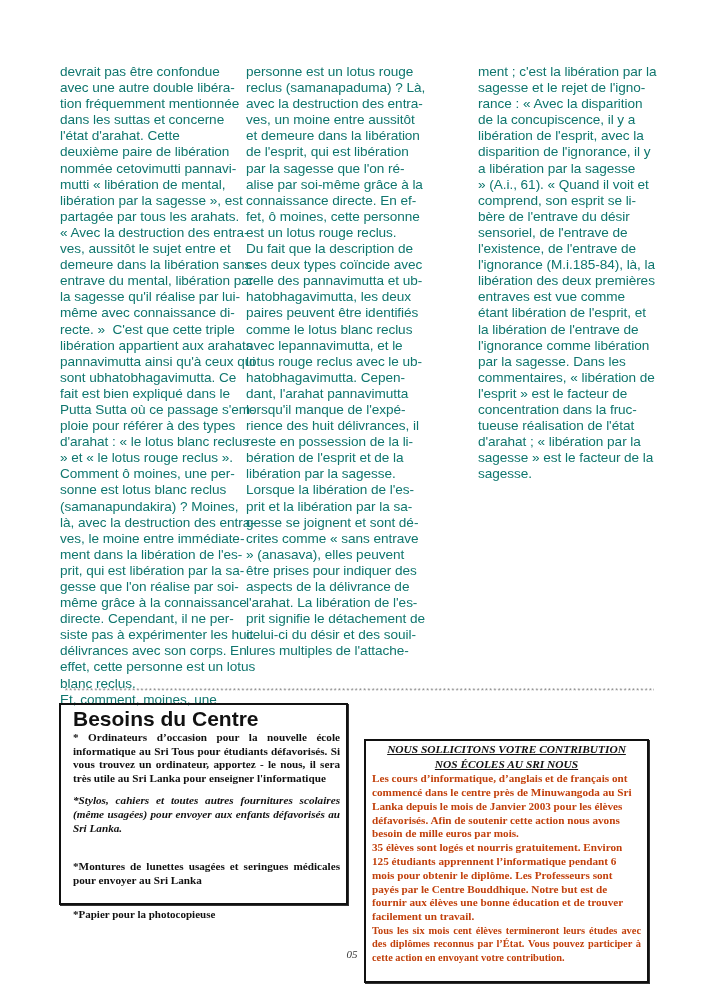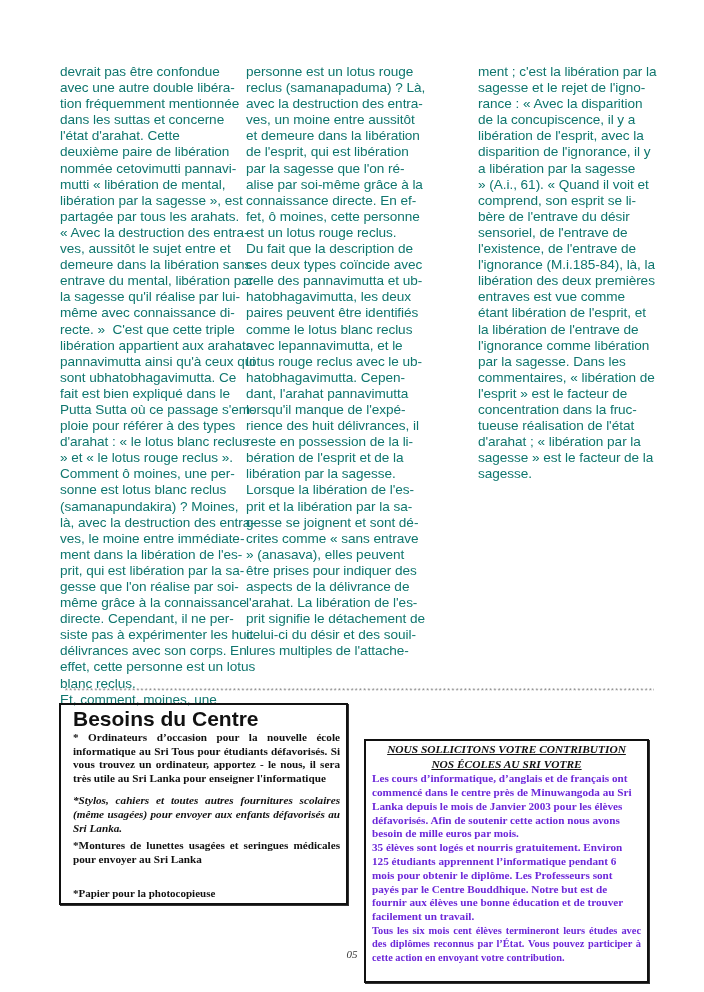--- a/index.html
+++ b/index.html
@@ -35,21 +35,21 @@
     font-family:"Liberation Serif", serif; font-weight:bold; font-size:11.2px;
     line-height:13.6px; color:#111; text-align:justify;
   }
   .serif p { margin:0 0 6px 0; }
   .serif p.it { font-style:italic; }
   .r-head {
     font-family:"Liberation Serif", serif; font-style:italic; font-weight:bold;
     font-size:11.4px; line-height:13.6px; text-decoration:underline; text-align:center;
     color:#111; margin:0 0 1px 0;
   }
-  .r-body { font-family:"Liberation Serif", serif; font-weight:bold; color:#6d28d9; }
+  .r-body { font-family:"Liberation Serif", serif; font-weight:bold; color:#c2410c; }
   .r-body p { margin:0; }
   .r-body .big { font-size:11.2px; line-height:13.8px; }
   .r-body .small { font-size:10.4px; line-height:13.4px; }
   .page-num {
     position:absolute; left:0; width:704px; top:948px; text-align:center;
     font-family:"Liberation Serif", serif; font-size:11px; color:#333;font-style:italic;
   }
 </style>
 </head>
 <body>
@@ -157,30 +157,30 @@
 d'arahat ; « libération par la
 sagesse » est le facteur de la
 sagesse.</div>
 
 <div class="stars">****************************************************************************************************************************************************</div>
 
 <div id="box-left" class="box">
   <h2 class="box-title">Besoins du Centre</h2>
   <div class="serif">
     <p style="margin-bottom:9px">* Ordinateurs d’occasion pour la nouvelle école informatique au Sri Tous pour étudiants défavorisés. Si vous trouvez un ordinateur, apportez - le  nous, il sera  très utile  au Sri Lanka pour  enseigner l'informatique</p>
-    <p class="it" style="margin-bottom:4px">*Stylos, cahiers et toutes autres   fournitures scolaires (même usagées) pour envoyer aux enfants défavorisés au Sri Lanka.</p>
+    <p class="it" style="margin-bottom:25px">*Stylos, cahiers et toutes autres   fournitures scolaires (même usagées) pour envoyer aux enfants défavorisés au Sri Lanka.</p>
     <p style="margin-bottom:21px">*Montures de lunettes usagées et seringues médicales pour  envoyer au Sri Lanka</p>
     <p style="font-size:11px">*Papier pour la photocopieuse</p>
   </div>
 </div>
 
 <div id="box-right" class="box">
   <div>
     <div class="r-head">NOUS SOLLICITONS VOTRE CONTRIBUTION</div>
-    <div class="r-head">NOS ÉCOLES AU SRI VOTRE</div>
+    <div class="r-head">NOS ÉCOLES AU SRI NOUS</div>
   </div>
   <div class="r-body">
     <p class="big">Les cours d’informatique, d’anglais et de français ont commencé dans le centre près de Minuwangoda au Sri Lanka depuis le mois de Janvier 2003 pour les élèves défavorisés. Afin de soutenir cette action nous avons besoin de mille euros par mois.</p>
     <p class="big">35 élèves sont logés et nourris gratuitement. Environ 125 étudiants apprennent l’informatique pendant 6 mois pour obtenir le diplôme.    Les Professeurs sont payés par le Centre Bouddhique. Notre but est de fournir aux élèves une bonne éducation et de trouver facilement un travail.</p>
     <p class="small" style="text-align:justify">Tous les six mois cent élèves termineront leurs études avec des diplômes reconnus par l’État. Vous pouvez participer à cette action en envoyant votre contribution.</p>
   </div>
 </div>
 
 <div class="page-num">05</div>
 

